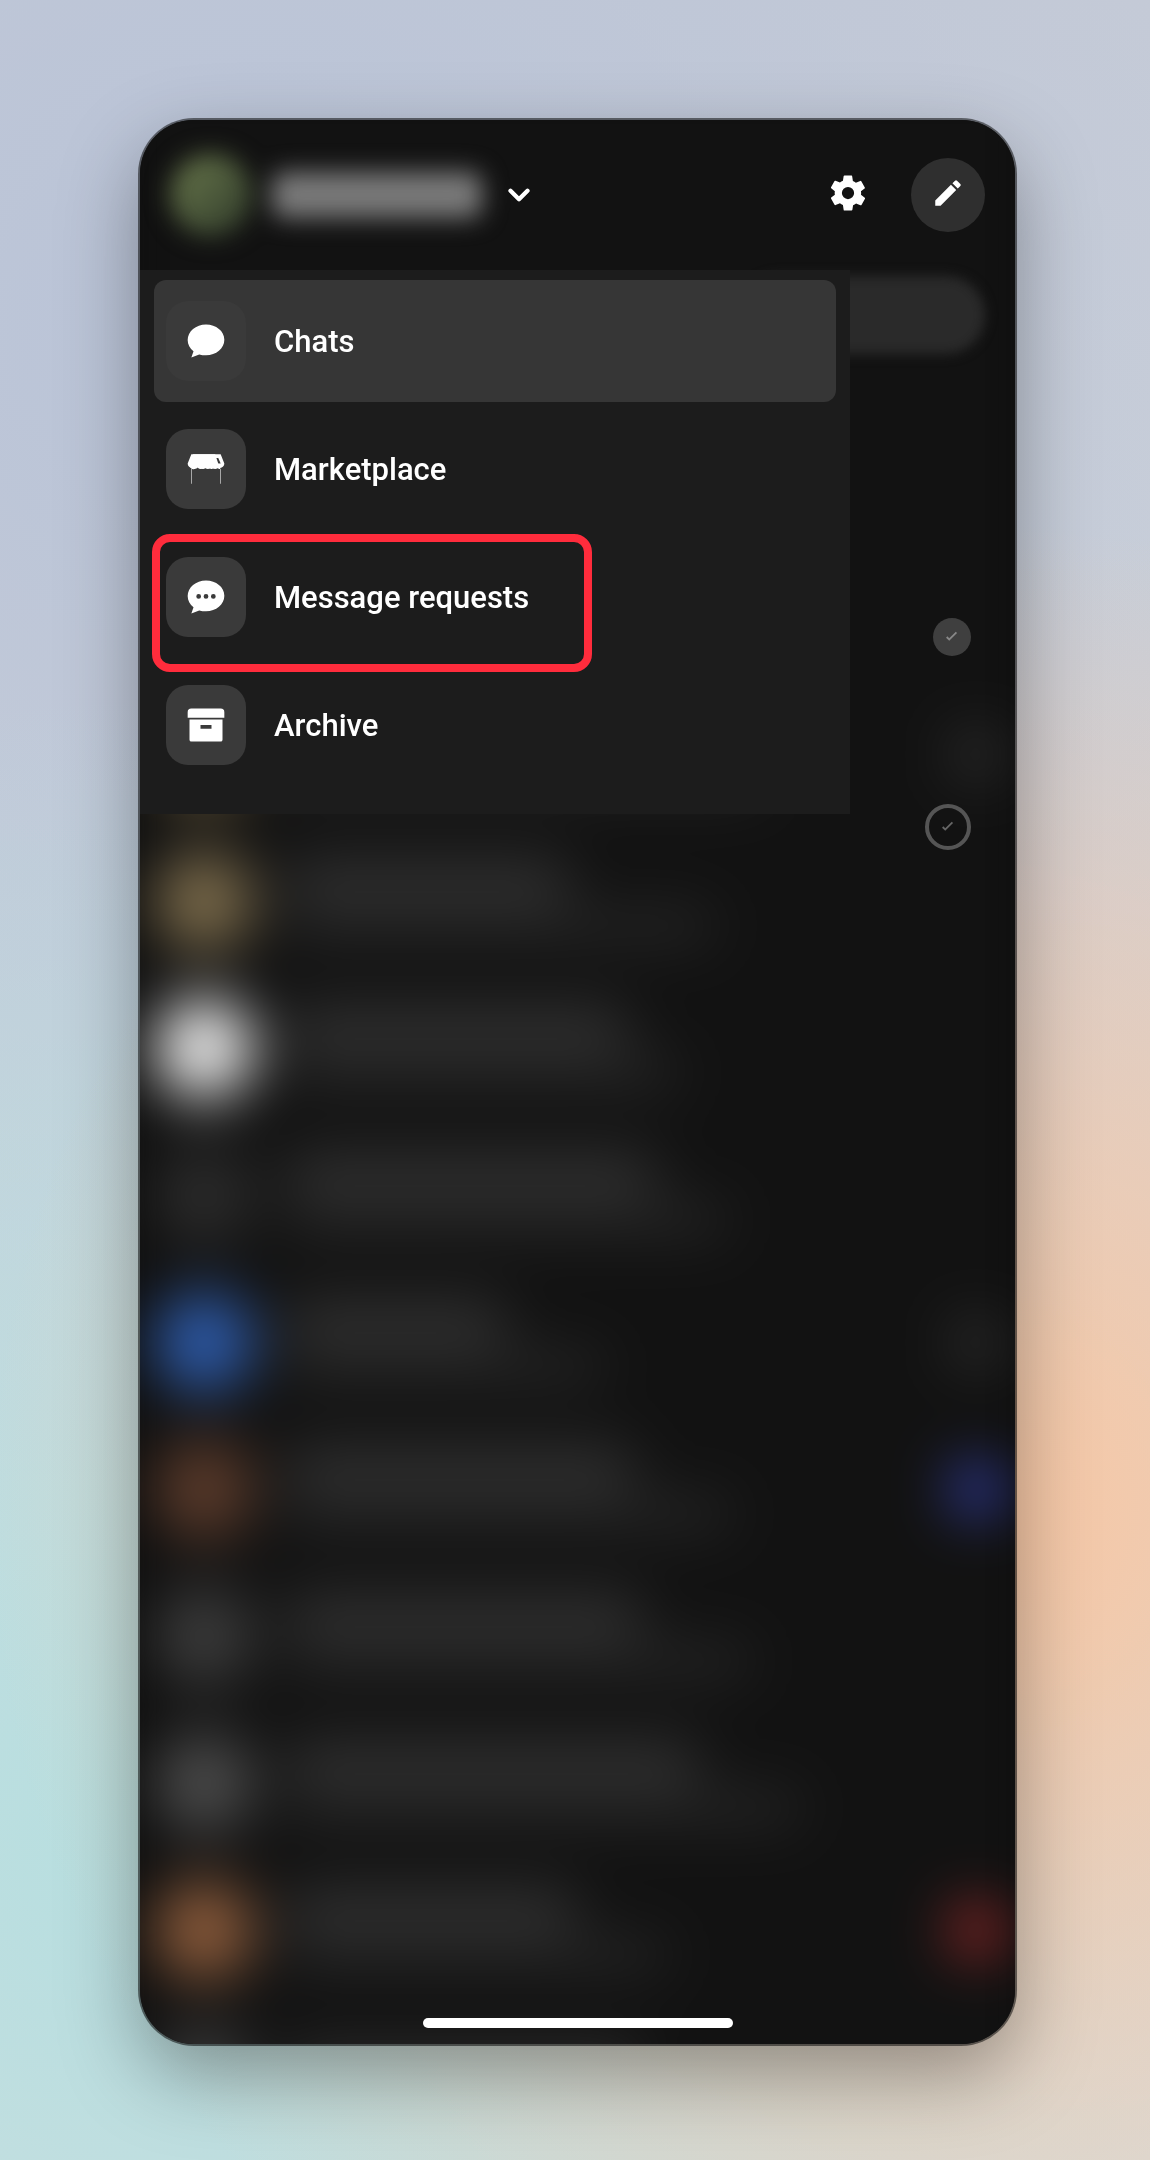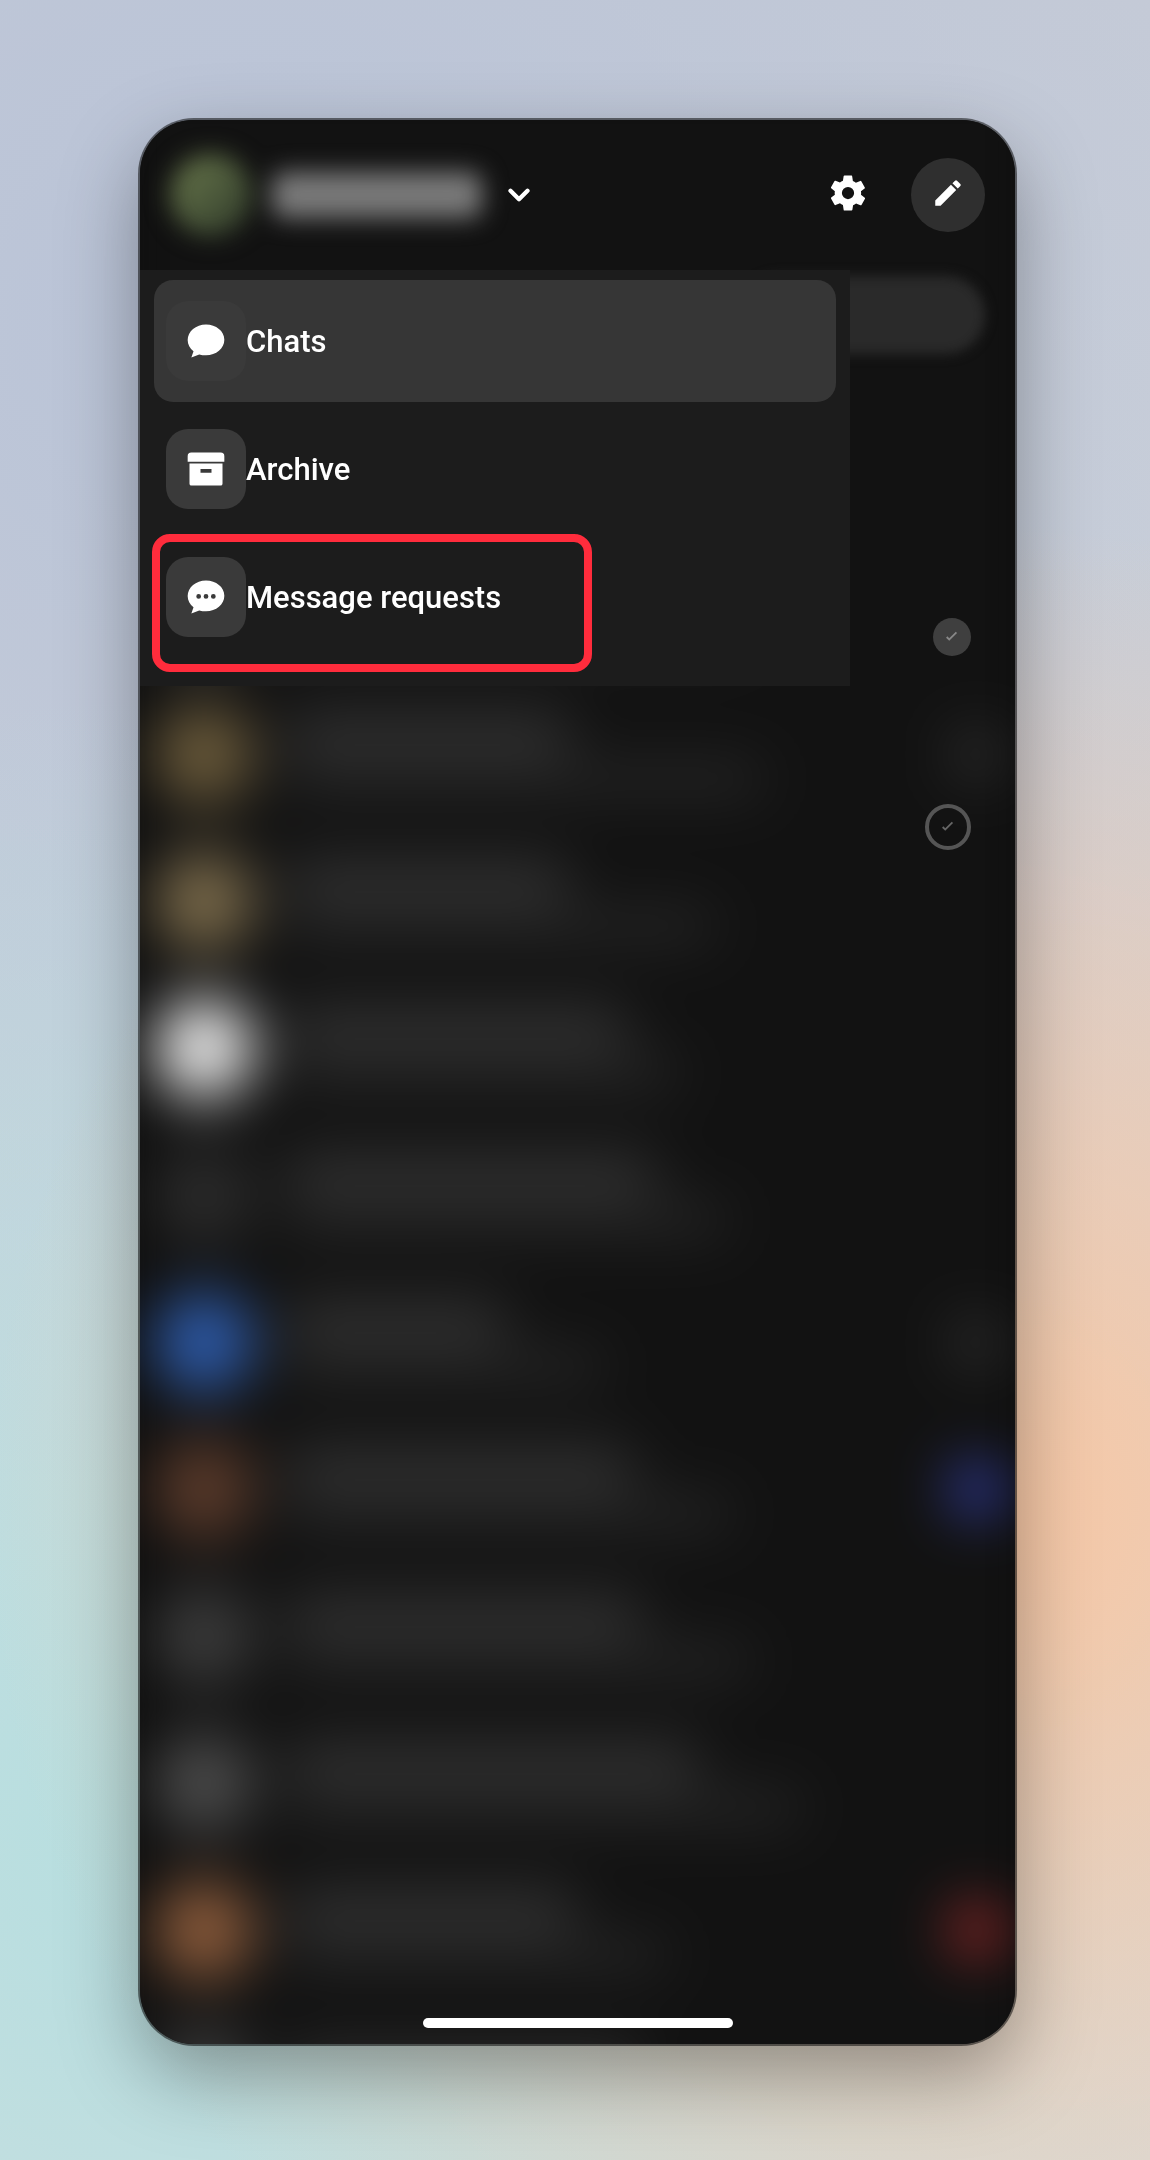--- a/index.html
+++ b/index.html
@@ -135,23 +135,24 @@
     left: 0;
     width: 710px;
     padding: 10px 14px 22px 14px;
     background: #1c1c1c;
     z-index: 25;
     box-sizing: border-box;
   }
   .menu-item {
     display: flex;
     align-items: center;
+    gap: 28px;
     height: 122px;
     padding: 0 16px 0 12px;
-    border-radius: 19px;
+    border-radius: 12px;
     margin-bottom: 6px;
     color: #fff;
     font-size: 31px;
     font-weight: 500;
     cursor: pointer;
   }
   .menu-item.active {
     background: #363636;
   }
   .menu-icon {
@@ -344,37 +345,46 @@
 
     <div class="menu-item active">
       <div class="menu-icon">
         <svg viewBox="0 0 24 24">
             <path d="M12 3C6.5 3 2 6.8 2 11.5c0 2.4 1.2 4.6 3.2 6.1L4 21l4.3-1.7c1.1.3 2.4.5 3.7.5 5.5 0 10-3.8 10-8.5S17.5 3 12 3z"></path>
           </svg>
       </div>
       <span>Chats</span>
     </div>
 
-
     <div class="menu-item">
       <div class="menu-icon">
         <svg viewBox="0 0 24 24">
-            <path d="M20 3H4a2 2 0 0 0-2 2v3h20V5a2 2 0 0 0-2-2zM3 20a1 1 0 0 0 1 1h16a1 1 0 0 0 1-1V9H3v11zm6-8h6v2H9v-2z"></path>
-          </svg>
-      </div>
-      <span>Archive</span>
+            <path d="M4 4h16l2 5c0 1.3-1 2.4-2.3 2.5V20H4.3v-8.5C3 11.4 2 10.3 2 9l2-5zm0 7.9V20h16v-8.1a2.5 2.5 0 0 1-2.7-1.2A2.5 2.5 0 0 1 15 12a2.5 2.5 0 0 1-2.3-1.3A2.5 2.5 0 0 1 10.3 12 2.5 2.5 0 0 1 8 10.7 2.5 2.5 0 0 1 5.7 12 2.5 2.5 0 0 1 4 11.9zM5.3 6 4 9h16l-1.3-3H5.3z" fill="#fff"></path>
+            <path d="M3 10c0 1.1.9 2 2 2s2-.9 2-2c0 1.1.9 2 2 2s2-.9 2-2c0 1.1.9 2 2 2s2-.9 2-2c0 1.1.9 2 2 2s2-.9 2-2l-2-6H5l-2 6z" fill="#fff"></path>
+          </svg>
+      </div>
+      <span>Marketplace</span>
     </div>
 
     <div class="menu-item">
       <div class="menu-icon">
         <svg viewBox="0 0 24 24">
             <path d="M12 3C6.5 3 2 6.8 2 11.5c0 2.4 1.2 4.6 3.2 6.1L4 21l4.3-1.7c1.1.3 2.4.5 3.7.5 5.5 0 10-3.8 10-8.5S17.5 3 12 3zm-4 10a1.3 1.3 0 1 1 0-2.6 1.3 1.3 0 0 1 0 2.6zm4 0a1.3 1.3 0 1 1 0-2.6 1.3 1.3 0 0 1 0 2.6zm4 0a1.3 1.3 0 1 1 0-2.6 1.3 1.3 0 0 1 0 2.6z"></path>
           </svg>
       </div>
       <span>Message requests</span>
     </div>
 
+    <div class="menu-item">
+      <div class="menu-icon">
+        <svg viewBox="0 0 24 24">
+            <path d="M20 3H4a2 2 0 0 0-2 2v3h20V5a2 2 0 0 0-2-2zM3 20a1 1 0 0 0 1 1h16a1 1 0 0 0 1-1V9H3v11zm6-8h6v2H9v-2z"></path>
+          </svg>
+      </div>
+      <span>Archive</span>
+    </div>
+
   </div>
 
   <div class="highlight" style="left:12px; top:414px; width:440px; height:138px;"></div>
 
   <div class="home-indicator"></div>
 </div>
 
 </body></html>

